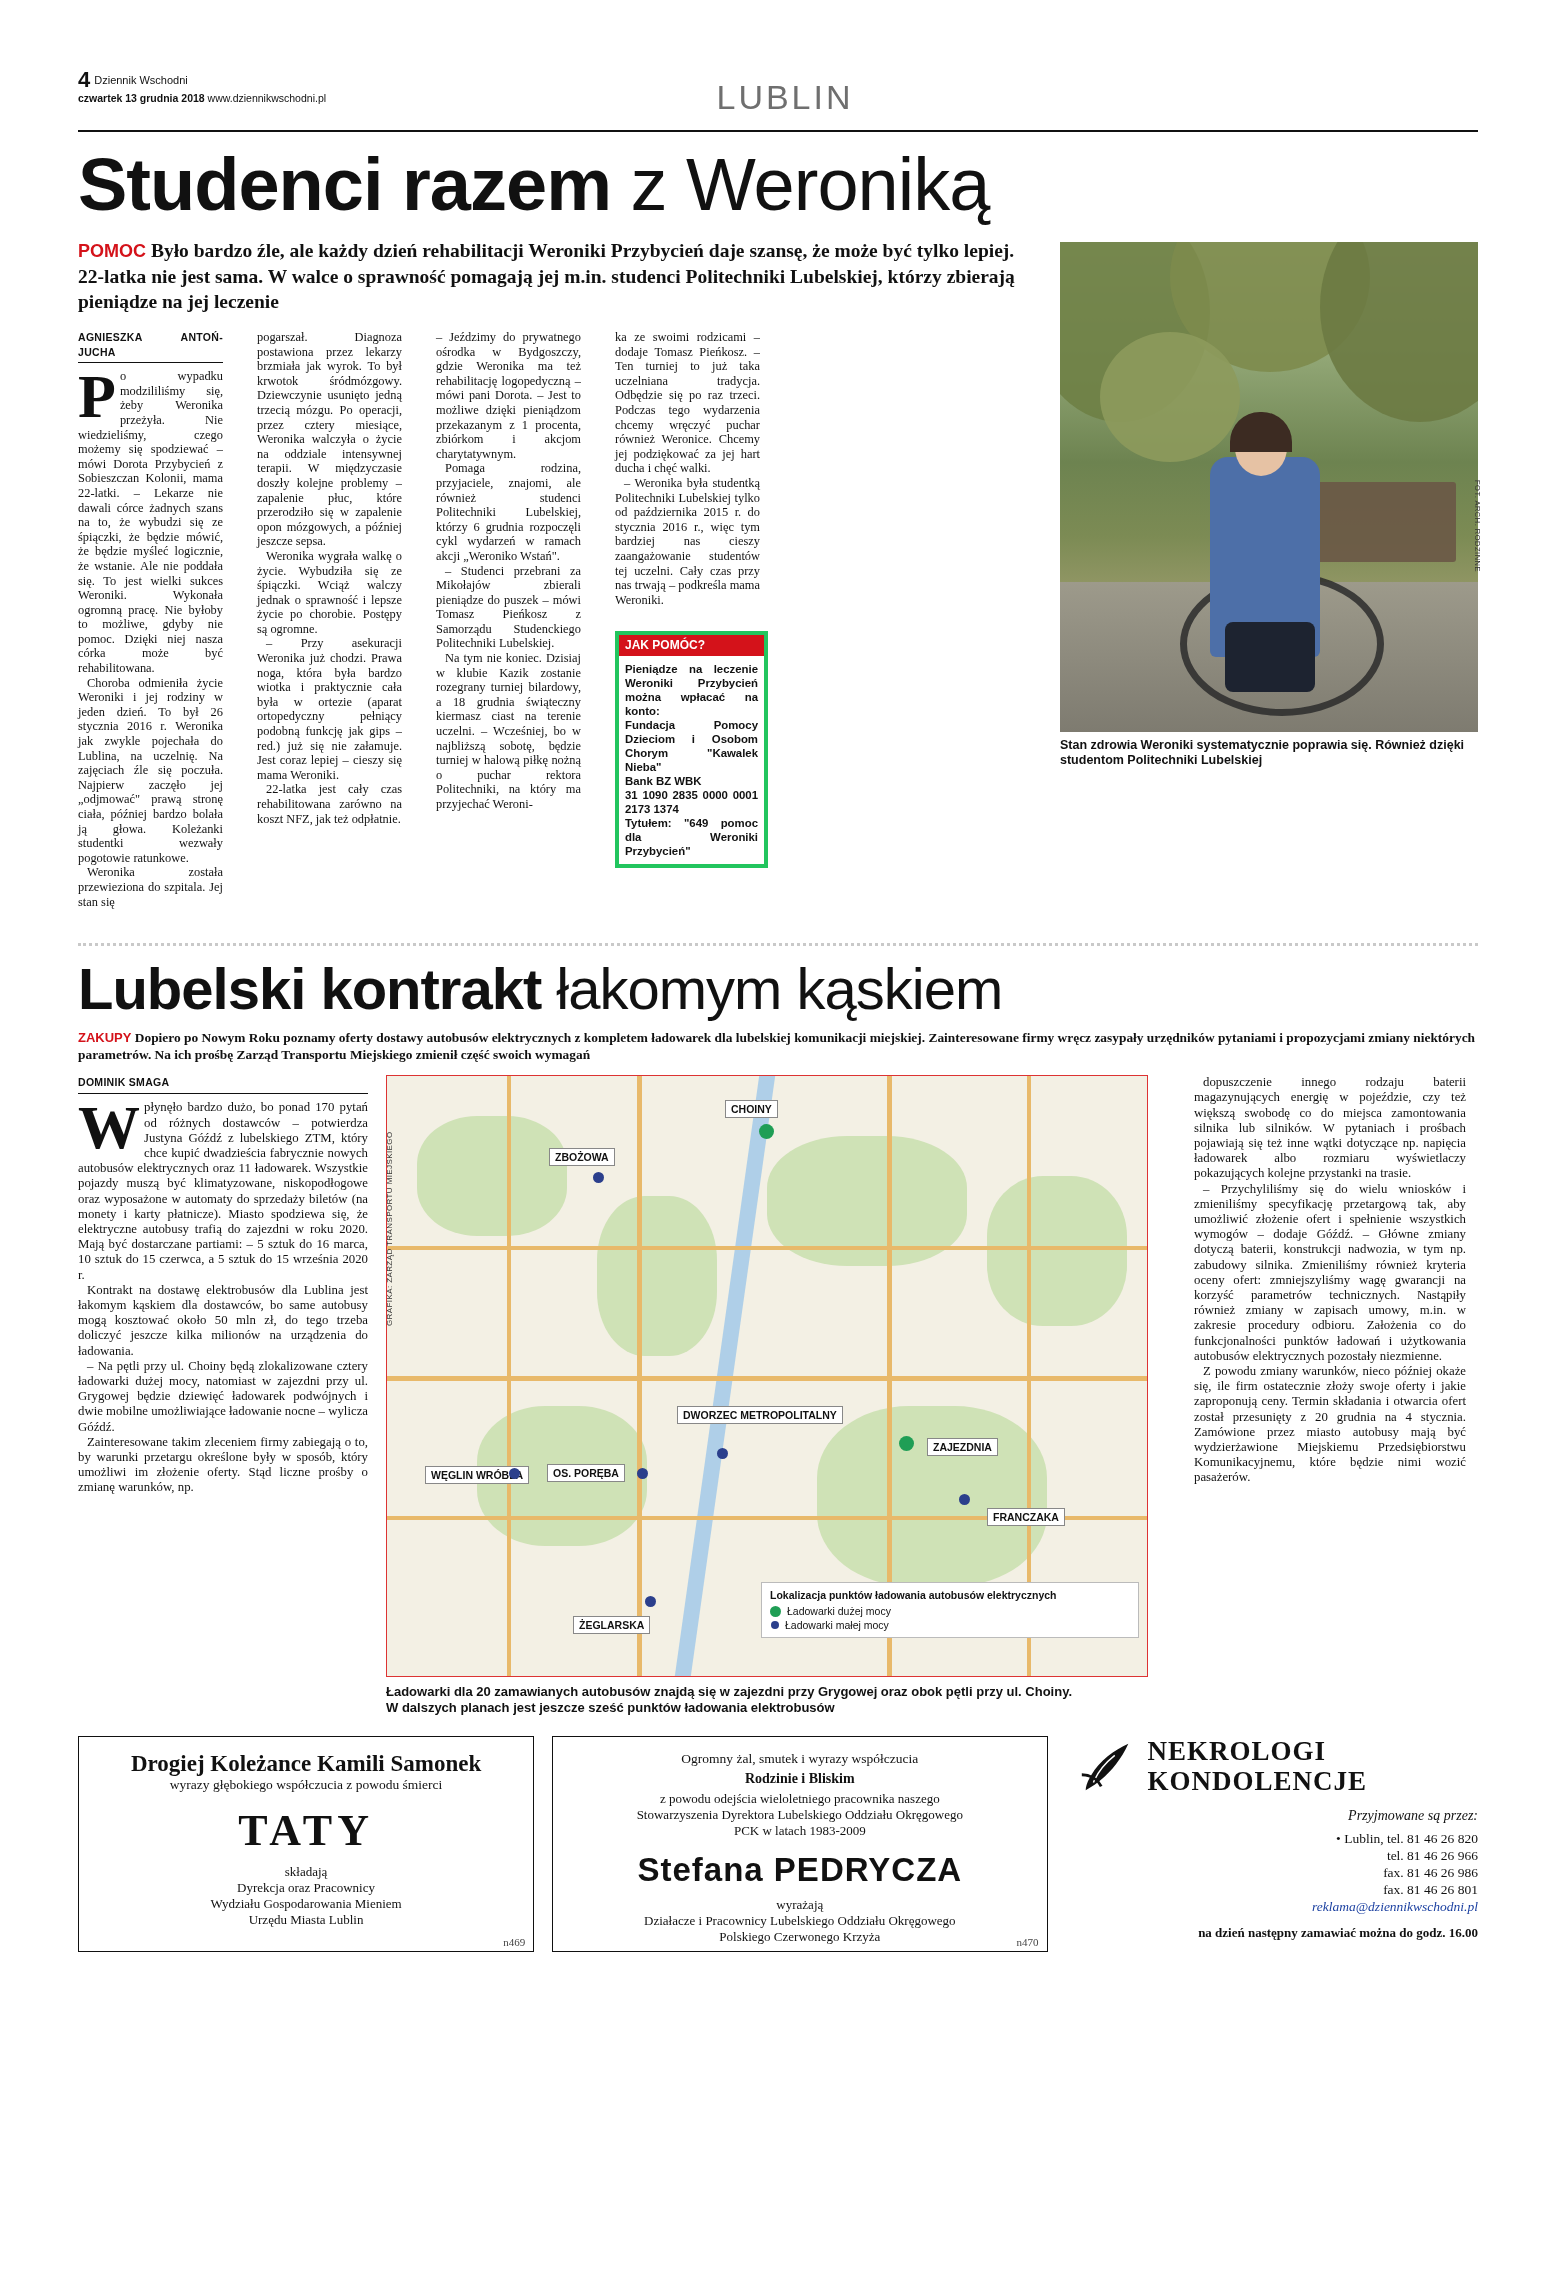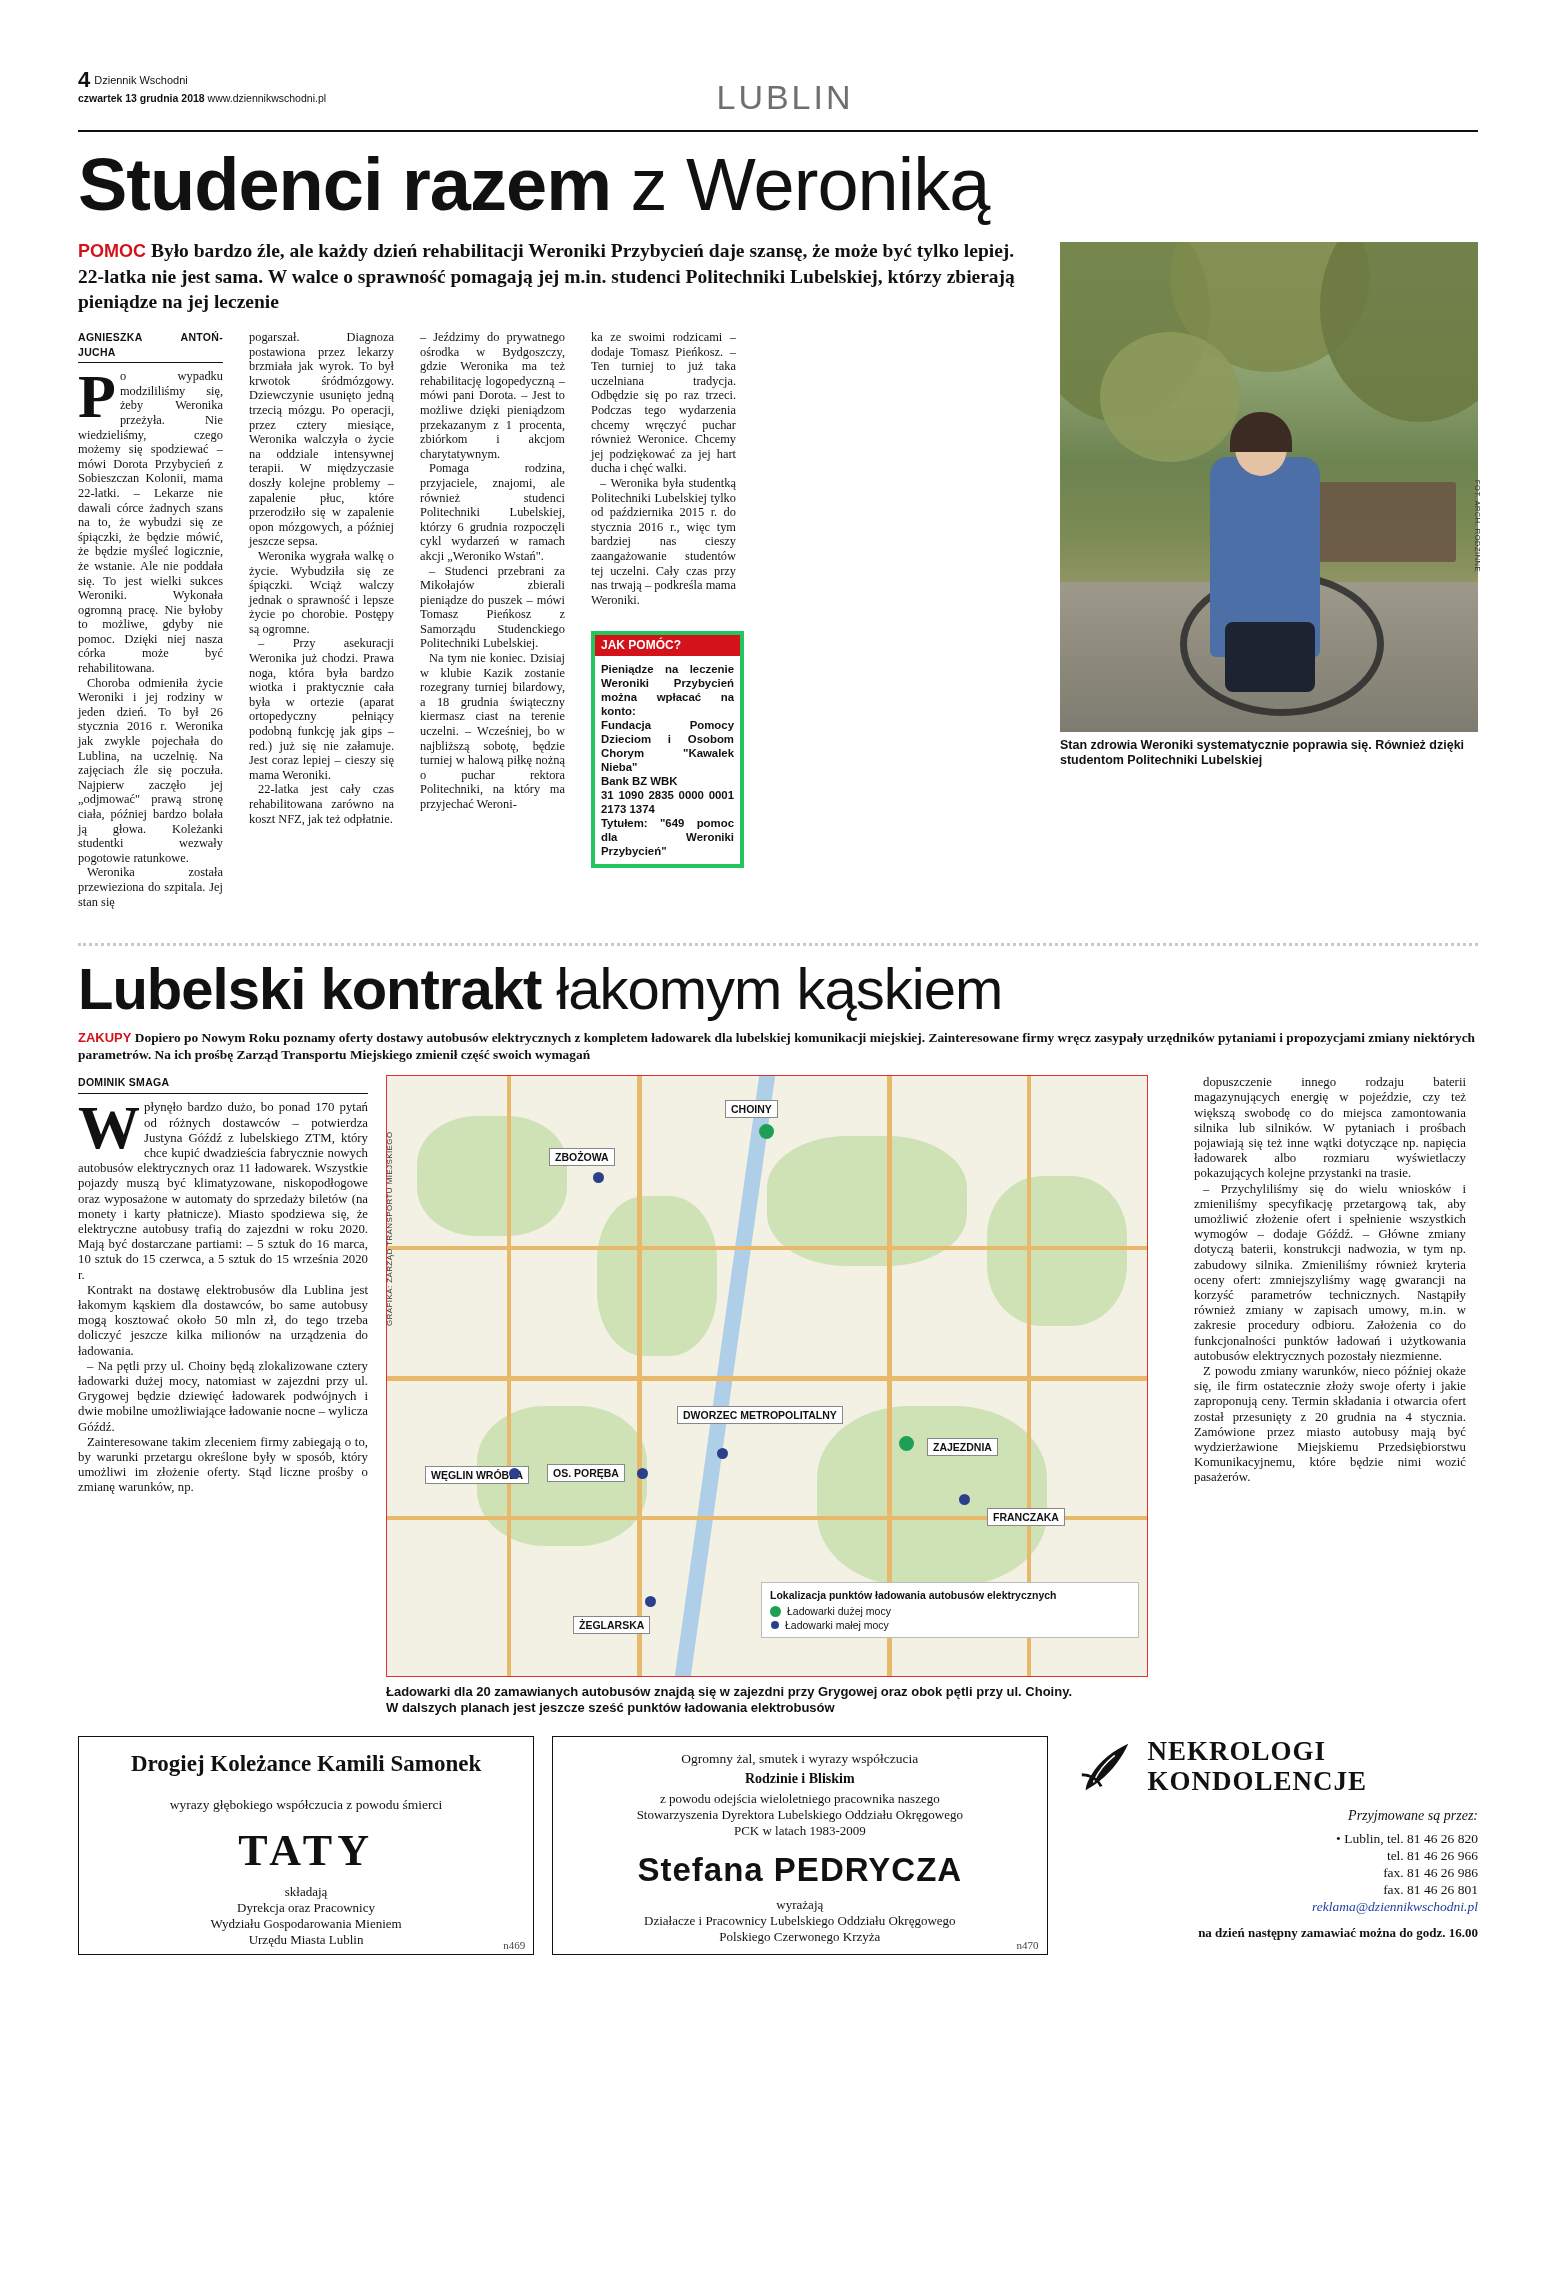--- a/index.html
+++ b/index.html
@@ -25,21 +25,21 @@
   
   h1.head{font-family:"Liberation Sans",sans-serif;font-size:74px;line-height:78px;margin:14px 0 0 0;font-weight:bold;letter-spacing:-1px;}
   h1.head .light{font-weight:normal;}
 
   
   .lead{width:955px;font-size:19.5px;line-height:25px;margin-top:14px;font-weight:bold;}
   .lead .kicker{color:#d4121a;font-family:"Liberation Sans",sans-serif;font-weight:bold;font-size:18px;}
 
   
   .story{position:relative;margin-top:16px;}
-  .cols{display:flex;gap:26px;width:955px;}
+  .cols{display:flex;gap:34px;width:955px;}
   .col{width:145px;font-size:12.4px;line-height:14.6px;text-align:justify;}
   .byline{font-family:"Liberation Sans",sans-serif;font-size:10.5px;font-weight:bold;letter-spacing:.3px;
      border-bottom:1px solid #111;padding-bottom:3px;margin-bottom:6px;}
   .col p{margin:0;text-indent:9px;}
   .col p.first{text-indent:0;}
   .dropcap{float:left;font-family:"Liberation Serif",serif;font-size:62px;line-height:50px;font-weight:bold;padding:2px 4px 0 0;}
 
   
   .helpbox{border:4px solid #22c55e;width:145px;margin-top:24px;}
   .helpbox .hb-title{background:#d4121a;color:#fff;font-family:"Liberation Sans",sans-serif;font-weight:bold;font-size:12px;padding:3px 6px;}
@@ -96,21 +96,21 @@
   .river{position:absolute;background:#9ec7e8;}
   .c3{width:272px;font-size:12.8px;line-height:15.2px;text-align:justify;}
   .c3 p{margin:0;text-indent:9px;}
 
   
   .obits{display:flex;gap:18px;margin-top:20px;align-items:stretch;}
   .ob{border:1px solid #111;padding:14px 16px 6px;text-align:center;position:relative;}
   .ob1{width:430px;}
   .ob2{width:470px;}
   .ob .t1{font-family:"Liberation Serif",serif;font-size:23px;font-weight:bold;}
-  .ob .t2{font-size:13.5px;margin-top:20px;}
+  .ob .t2{font-size:13.5px;margin-top:0;}
   .ob .big{font-family:"Liberation Serif",serif;font-size:44px;letter-spacing:5px;font-weight:bold;margin:12px 0 8px;}
   .ob .big2{font-family:Liberation Sans, sans-serif;font-size:33px;font-weight:bold;margin:12px 0 8px;letter-spacing:1px;}
   .ob .sm{font-size:13px;line-height:16px;}
   .ob .ref{position:absolute;right:8px;bottom:3px;font-size:11px;color:#444;}
   .nek{width:410px;position:relative;padding-left:10px;}
   .nek .titlewrap{display:flex;align-items:flex-start;gap:10px;}
   .nek h3{font-family:"Liberation Serif",serif;font-size:27px;line-height:30px;margin:0;font-weight:bold;letter-spacing:1px;}
   .nek .sub{font-style:italic;font-size:14px;margin-top:10px;}
   .nek ul{list-style:none;margin:6px 0 0;padding:0;text-align:right;font-size:13.5px;line-height:17px;}
   .nek .mail{font-style:italic;color:#1a3fa0;}

